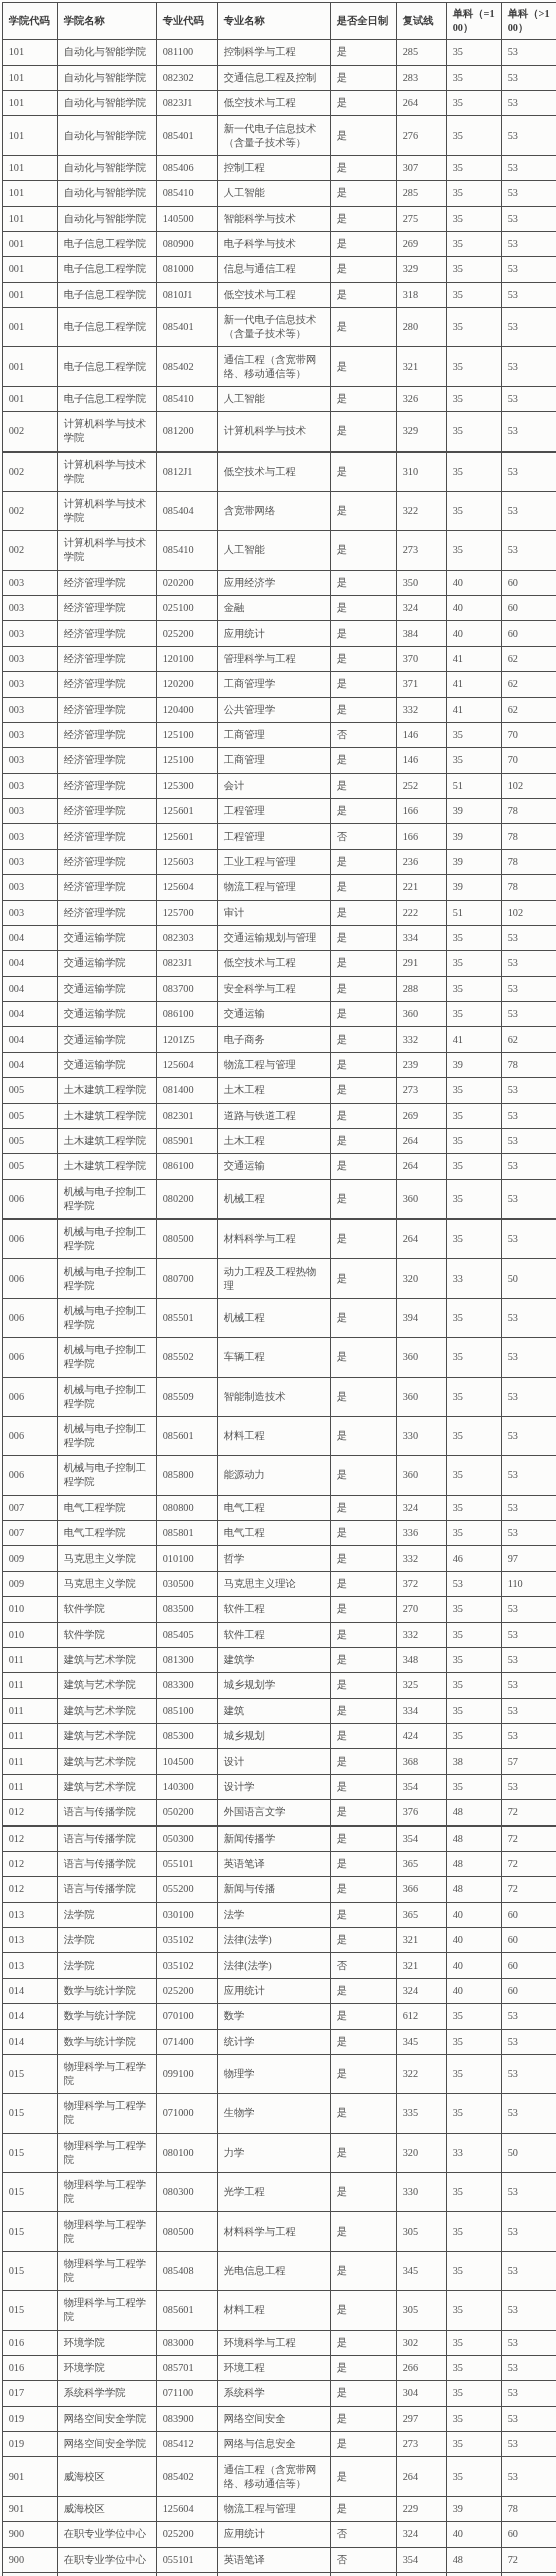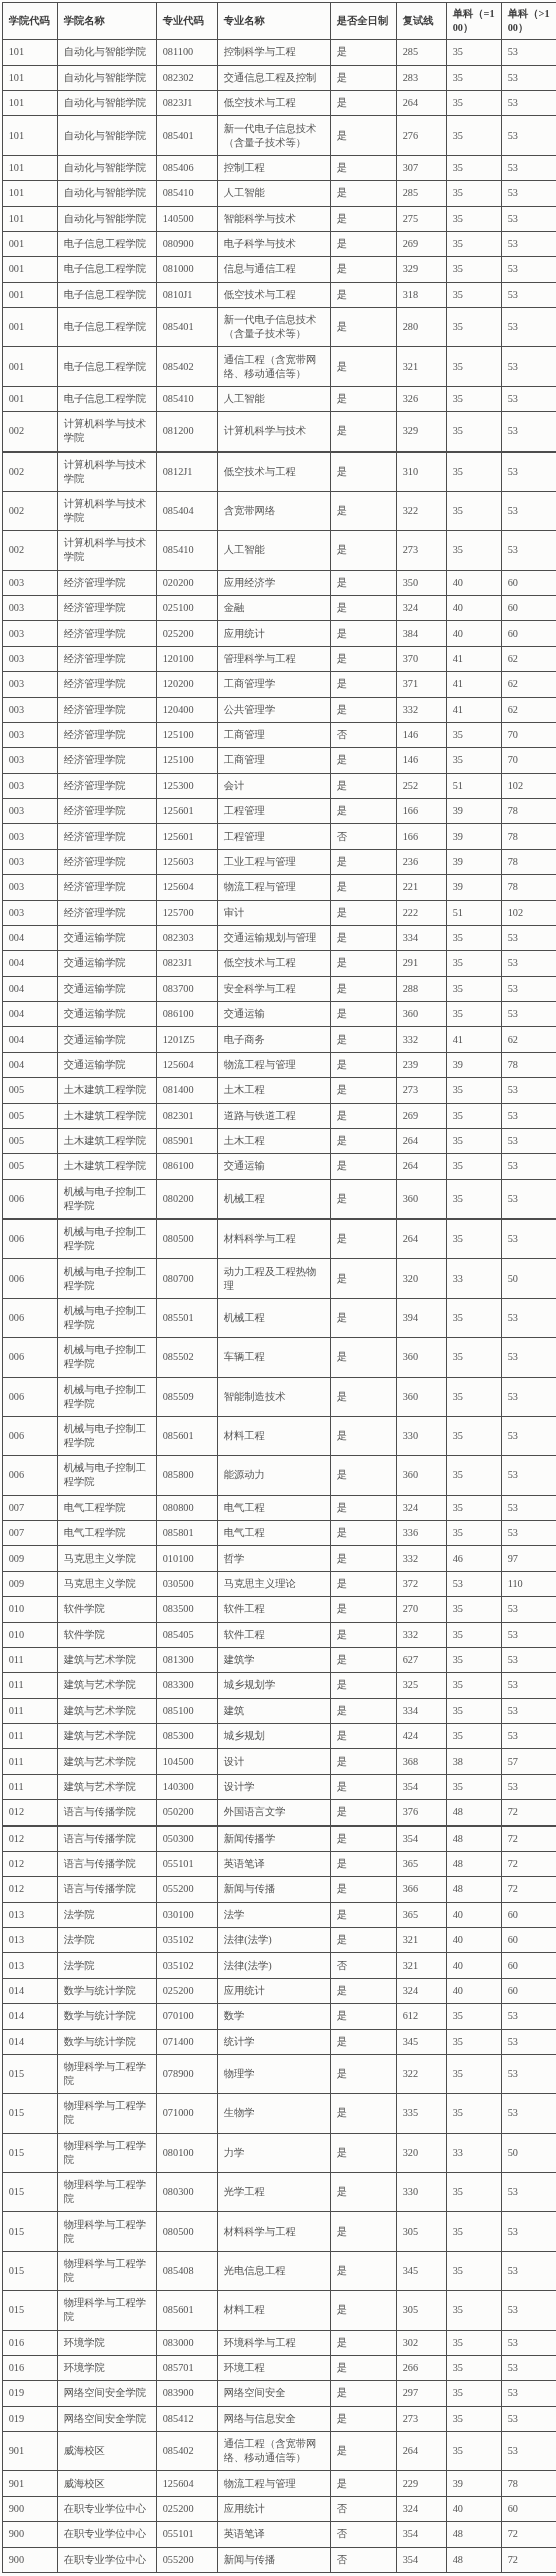--- a/index.html
+++ b/index.html
@@ -624,21 +624,21 @@
           <td>332</td>
           <td>35</td>
           <td>53</td>
         </tr>
         <tr>
           <td>011</td>
           <td>建筑与艺术学院</td>
           <td>081300</td>
           <td>建筑学</td>
           <td>是</td>
-          <td>627</td>
+          <td>348</td>
           <td>35</td>
           <td>53</td>
         </tr>
         <tr>
           <td>011</td>
           <td>建筑与艺术学院</td>
           <td>083300</td>
           <td>城乡规划学</td>
           <td>是</td>
           <td>325</td>
@@ -781,21 +781,21 @@
           <td>071400</td>
           <td>统计学</td>
           <td>是</td>
           <td>345</td>
           <td>35</td>
           <td>53</td>
         </tr>
         <tr>
           <td>015</td>
           <td>物理科学与工程学院</td>
-          <td>078900</td>
+          <td>099100</td>
           <td>物理学</td>
           <td>是</td>
           <td>322</td>
           <td>35</td>
           <td>53</td>
         </tr>
         <tr>
           <td>015</td>
           <td>物理科学与工程学院</td>
           <td>071000</td>
@@ -865,20 +865,30 @@
           <td>35</td>
           <td>53</td>
         </tr>
         <tr>
           <td>016</td>
           <td>环境学院</td>
           <td>085701</td>
           <td>环境工程</td>
           <td>是</td>
           <td>266</td>
+          <td>35</td>
+          <td>53</td>
+        </tr>
+        <tr>
+          <td>017</td>
+          <td>系统科学学院</td>
+          <td>071100</td>
+          <td>系统科学</td>
+          <td>是</td>
+          <td>304</td>
           <td>35</td>
           <td>53</td>
         </tr>
         <tr>
           <td>019</td>
           <td>网络空间安全学院</td>
           <td>083900</td>
           <td>网络空间安全</td>
           <td>是</td>
           <td>297</td>

